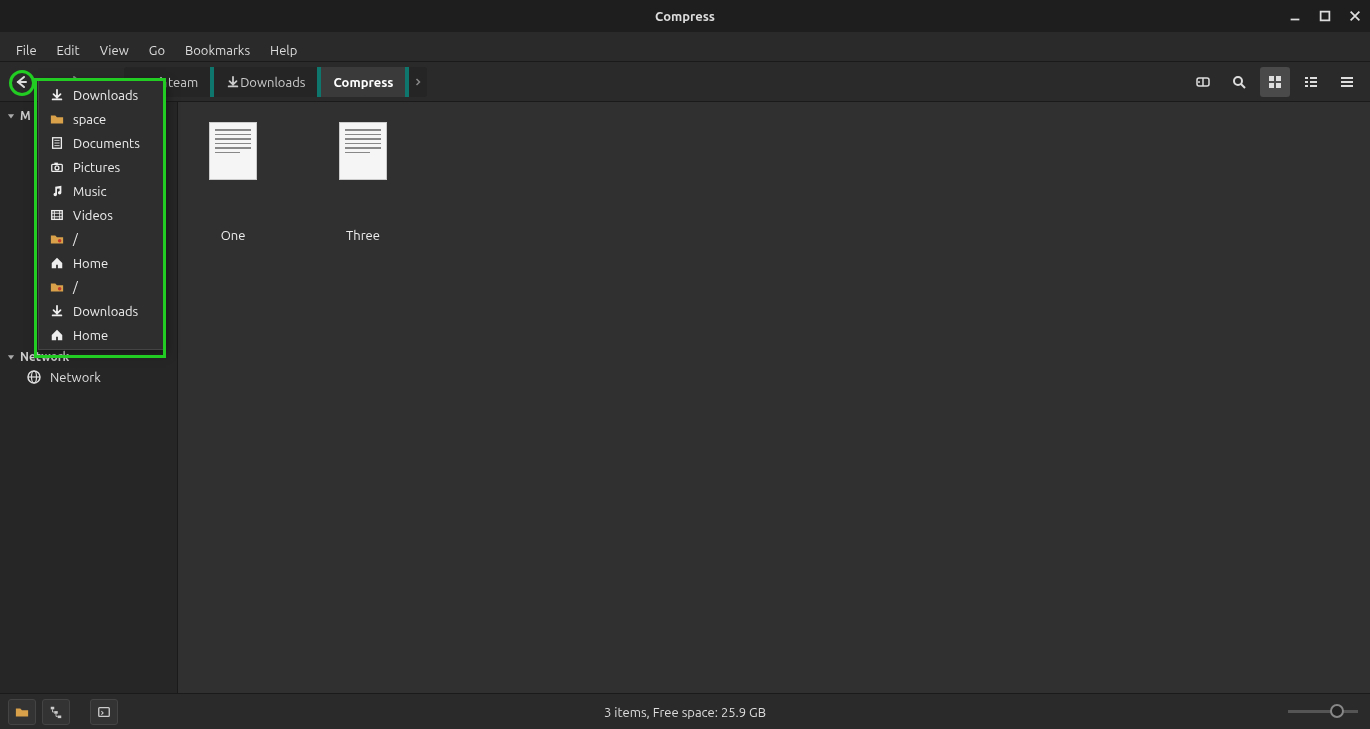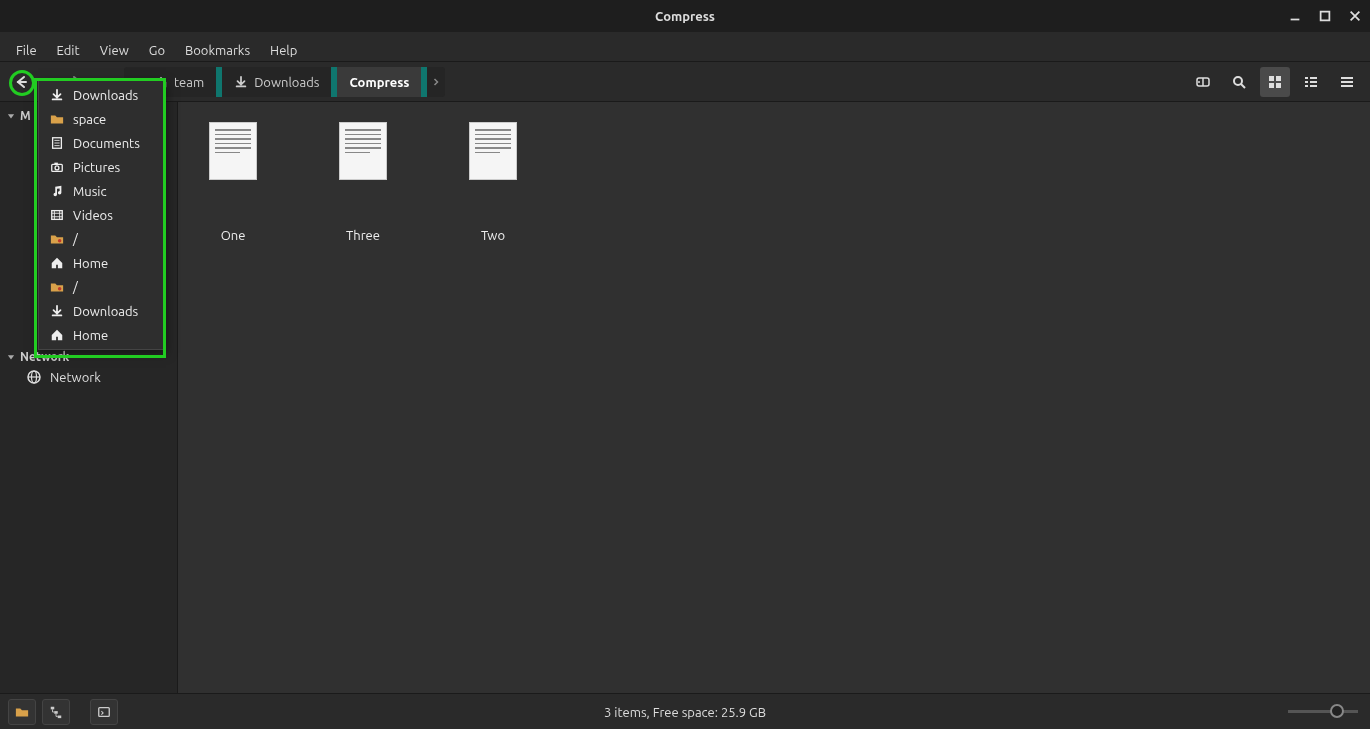--- a/index.html
+++ b/index.html
@@ -14,21 +14,21 @@
 
   
   .menubar { height: 30px; background: #2a2a2a; display:flex; align-items:flex-end; padding: 0 8px; gap: 4px; border-bottom:1px solid #1a1a1a;}
   .menubar .menuitem { padding: 4px 8px; font-size:13px; color:#ddd; cursor:pointer;}
 
   
   .toolbar { height: 40px; background:#2a2a2a; display:flex; align-items:center; padding:0 8px; gap:4px; border-bottom:1px solid #1a1a1a;}
   .nav-btn { width:26px; height:26px; display:flex; align-items:center; justify-content:center; color:#ddd; cursor:pointer; border-radius:3px;}
   .nav-chevron { width:22px; height:26px; display:flex; align-items:center; justify-content:center; color:#888; }
   .breadcrumb { display:flex; align-items:center; background:#252525; border-radius:3px; height:30px; margin-left:4px;}
-  .crumb { display:flex; align-items:center; gap:6px; padding:0 12px; height:30px; color:#ccc; cursor:pointer; border-right:6px solid #0f766e;}
+  .crumb { display:flex; align-items:center; gap:0; padding:0 12px; height:30px; color:#ccc; cursor:pointer; border-right:4px solid #0f766e;}
   .crumb.active{ background:#3a3a3a; font-weight:600; color:#fff;}
   .crumb .ic{ width:14px; height:14px; display:flex; align-items:center; justify-content:center;}
   .crumb-arrow{ width:18px; display:flex; align-items:center; justify-content:center; color:#888;}
   .toolbar-spacer{flex:1;}
   .tool-icon{ width:30px; height:30px; display:flex; align-items:center; justify-content:center; color:#ddd; cursor:pointer; border-radius:3px; margin-left:2px;}
   .tool-icon.active{ background:#4a4a4a;}
 
   
   .body { display:flex; height: calc(729px - 32px - 30px - 40px - 36px); }
 
@@ -341,31 +341,20 @@
         <div class="file-thumb">
           <div class="line"></div>
             <div class="line"></div>
             <div class="line"></div>
             <div class="line"></div>
             <div class="line"></div>
             <div class="line sh"></div>
         </div>
         <div class="file-label">Three</div>
       </div>
-      <div class="file-item">
-        <div class="file-thumb">
-          <div class="line"></div>
-            <div class="line"></div>
-            <div class="line"></div>
-            <div class="line"></div>
-            <div class="line"></div>
-            <div class="line sh"></div>
-        </div>
-        <div class="file-label">Two</div>
-      </div>
     </div>
   </div>
 </div>
 
 <div class="statusbar">
   <div class="status-btn">
       <svg width="14" height="14" viewBox="0 0 16 16">
         <use href="#i-folder"></use>
       </svg>
     </div>

